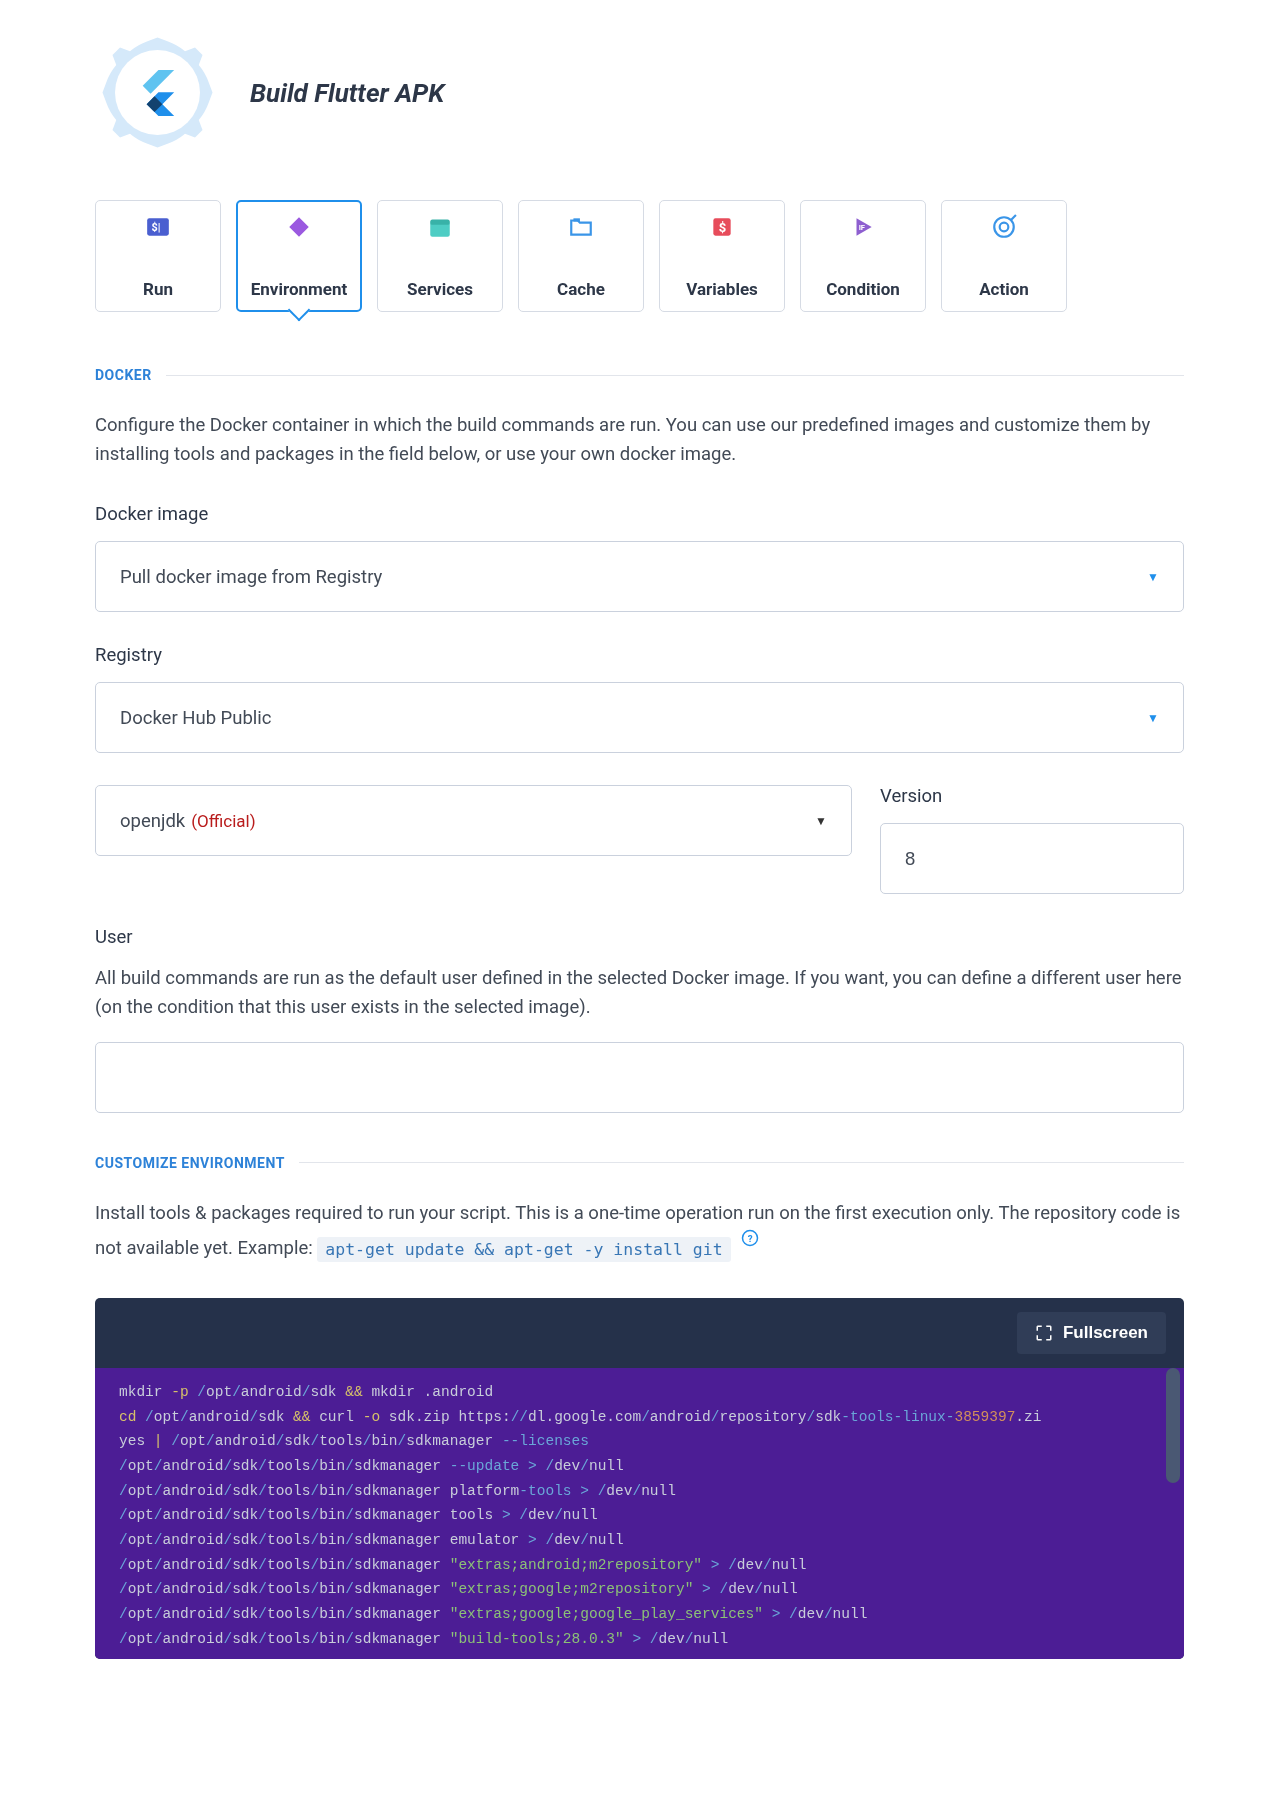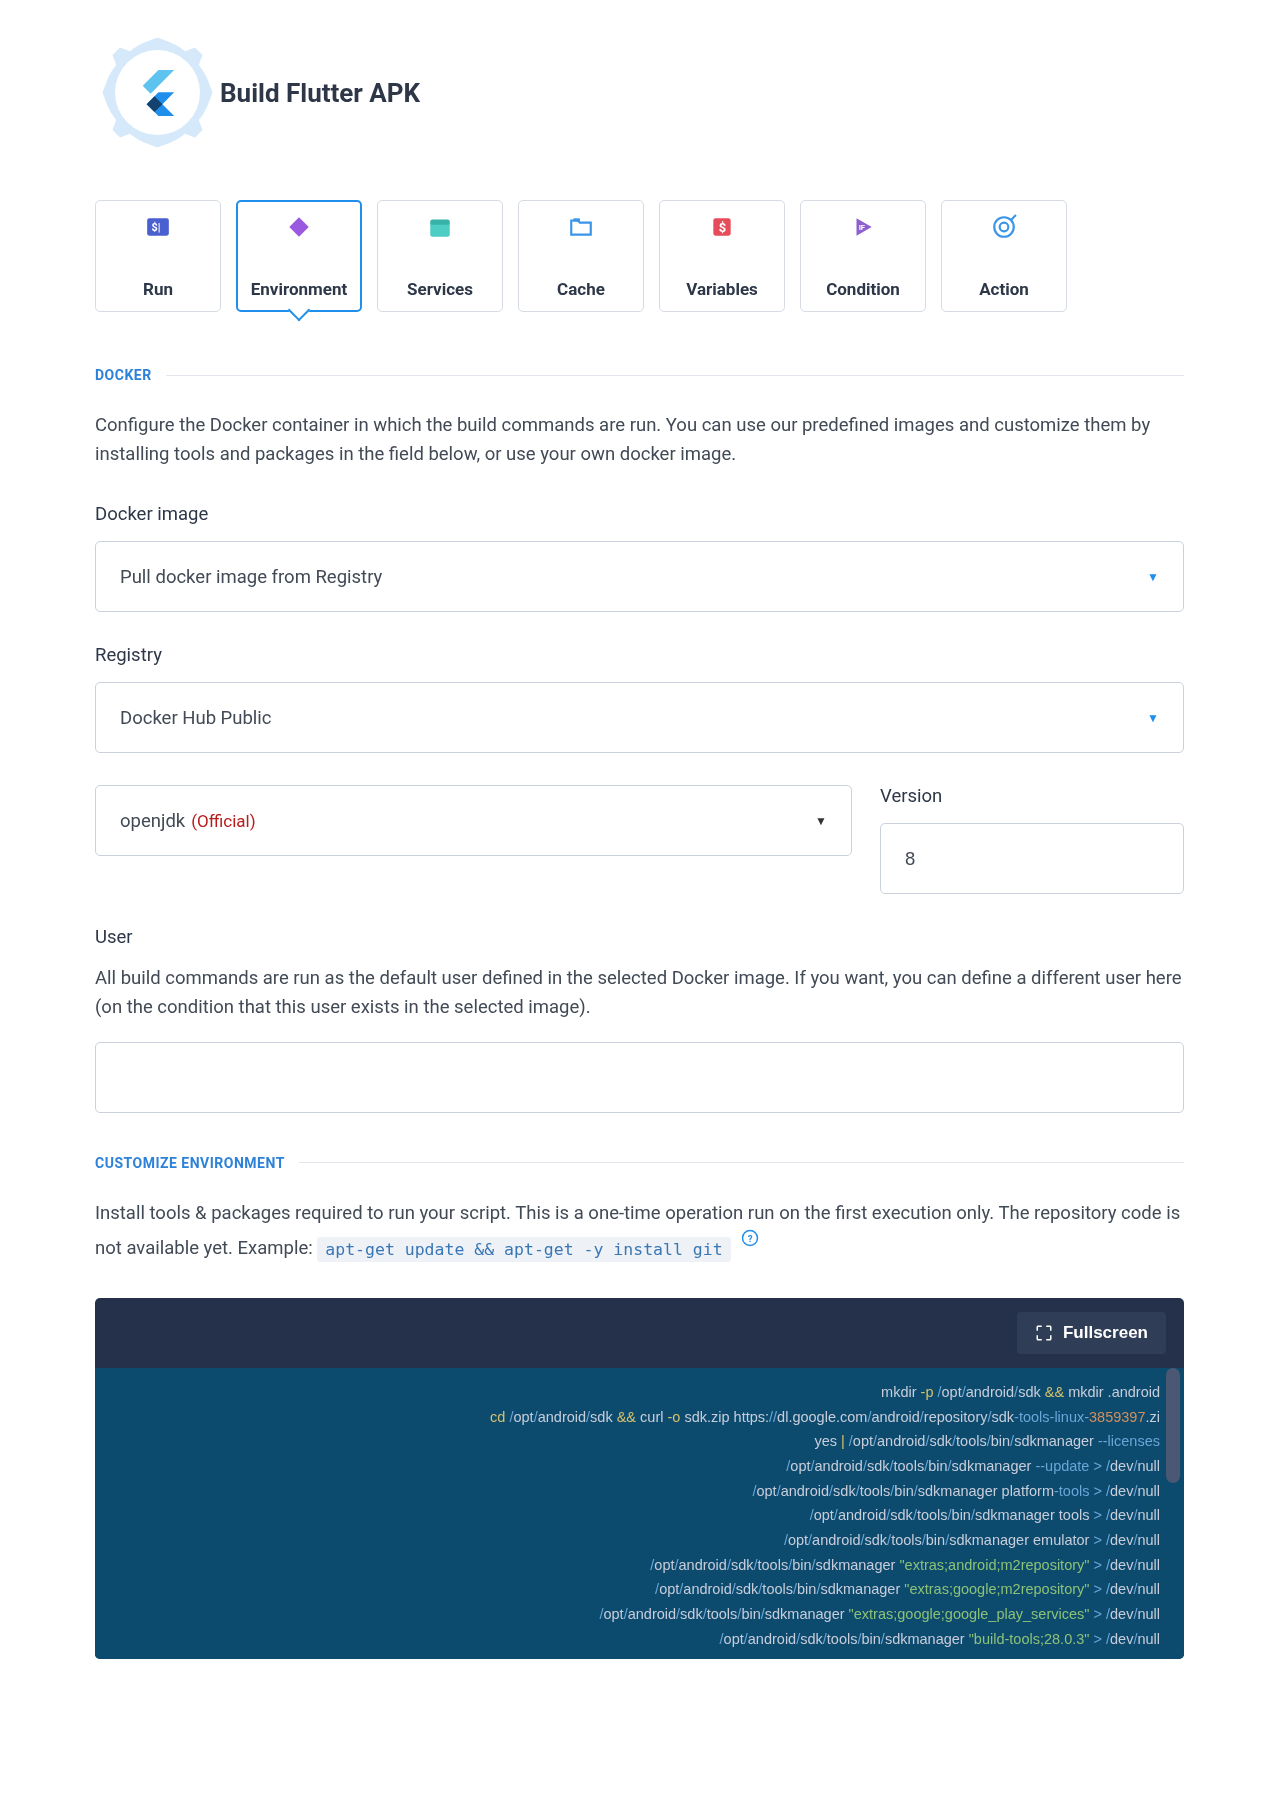--- a/index.html
+++ b/index.html
@@ -3,21 +3,21 @@
 <meta charset="utf-8">
 <style>
 * { box-sizing: border-box; margin: 0; padding: 0; }
 body {
   font-family: -apple-system, BlinkMacSystemFont, "Segoe UI", Roboto, "Helvetica Neue", Arial, sans-serif;
   background: #fff;
   color: #333;
   width: 1279px;
   padding: 30px 95px 0 95px;
 }
-.header { display: flex; align-items: center; margin-bottom: 45px; }
+.header { display: flex; align-items: center; gap: 30px; margin-bottom: 45px; font-style: italic; }
 .gear-wrap { position: relative; width: 125px; height: 125px; display: flex; align-items: center; justify-content: center; }
 .title { font-size: 26px; font-weight: 700; color: #2d3748; }
 .tabs { display: flex; gap: 15px; margin-bottom: 55px; position: relative; }
 .tab {
   width: 126px; height: 112px; border: 1px solid #d6dbe4; border-radius: 5px;
   display: flex; flex-direction: column; align-items: center; justify-content: center; gap: 14px;
   cursor: pointer; position: relative; background: #fff;
 }
 .tab.active { border: 2px solid #1f8feb; }
 .tab.active::after {
@@ -50,21 +50,21 @@
 .help-icon { display: inline-block; vertical-align: super; margin-left: 6px; color: #1f8feb; }
 .editor {
   background: #25314a; border-radius: 5px; overflow: hidden; position: relative;
 }
 .editor-header { height: 70px; display: flex; align-items: center; justify-content: flex-end; padding: 0 18px; }
 .fullscreen-btn {
   background: #303d57; color: #fff; border: none; border-radius: 4px;
   display: flex; align-items: center; gap: 10px; padding: 11px 18px; font-size: 17px; font-weight: 700;
   cursor: pointer;
 }
-.code-body { padding: 12px 24px 8px 24px; font-family: Liberation Sans, sans-serif; font-size: 14.5px; line-height: 1.7; white-space: pre; overflow-x: auto; color: #c8cdda; background: #0c4a6e; text-align: right; }
+.code-body { padding: 12px 24px 8px 24px; font-family: Liberation Mono, monospace; font-size: 14.5px; line-height: 1.7; white-space: pre; overflow-x: auto; color: #c8cdda; background: #4c1d95; }
 .sb-track { position: absolute; right: 4px; top: 70px; bottom: 6px; width: 14px; }
 .sb-thumb { position: absolute; right: 0; top: 0; width: 14px; height: 115px; background: #4a5873; border-radius: 7px; }
 
 .c-y { color: #d6c06a; }  
 .c-o { color: #d28f5c; }  
 .c-b { color: #6aa6d8; }  
 .c-g { color: #8cc177; }  
 .c-pl { color: #c8cdda; } 
 </style>
 </head>

